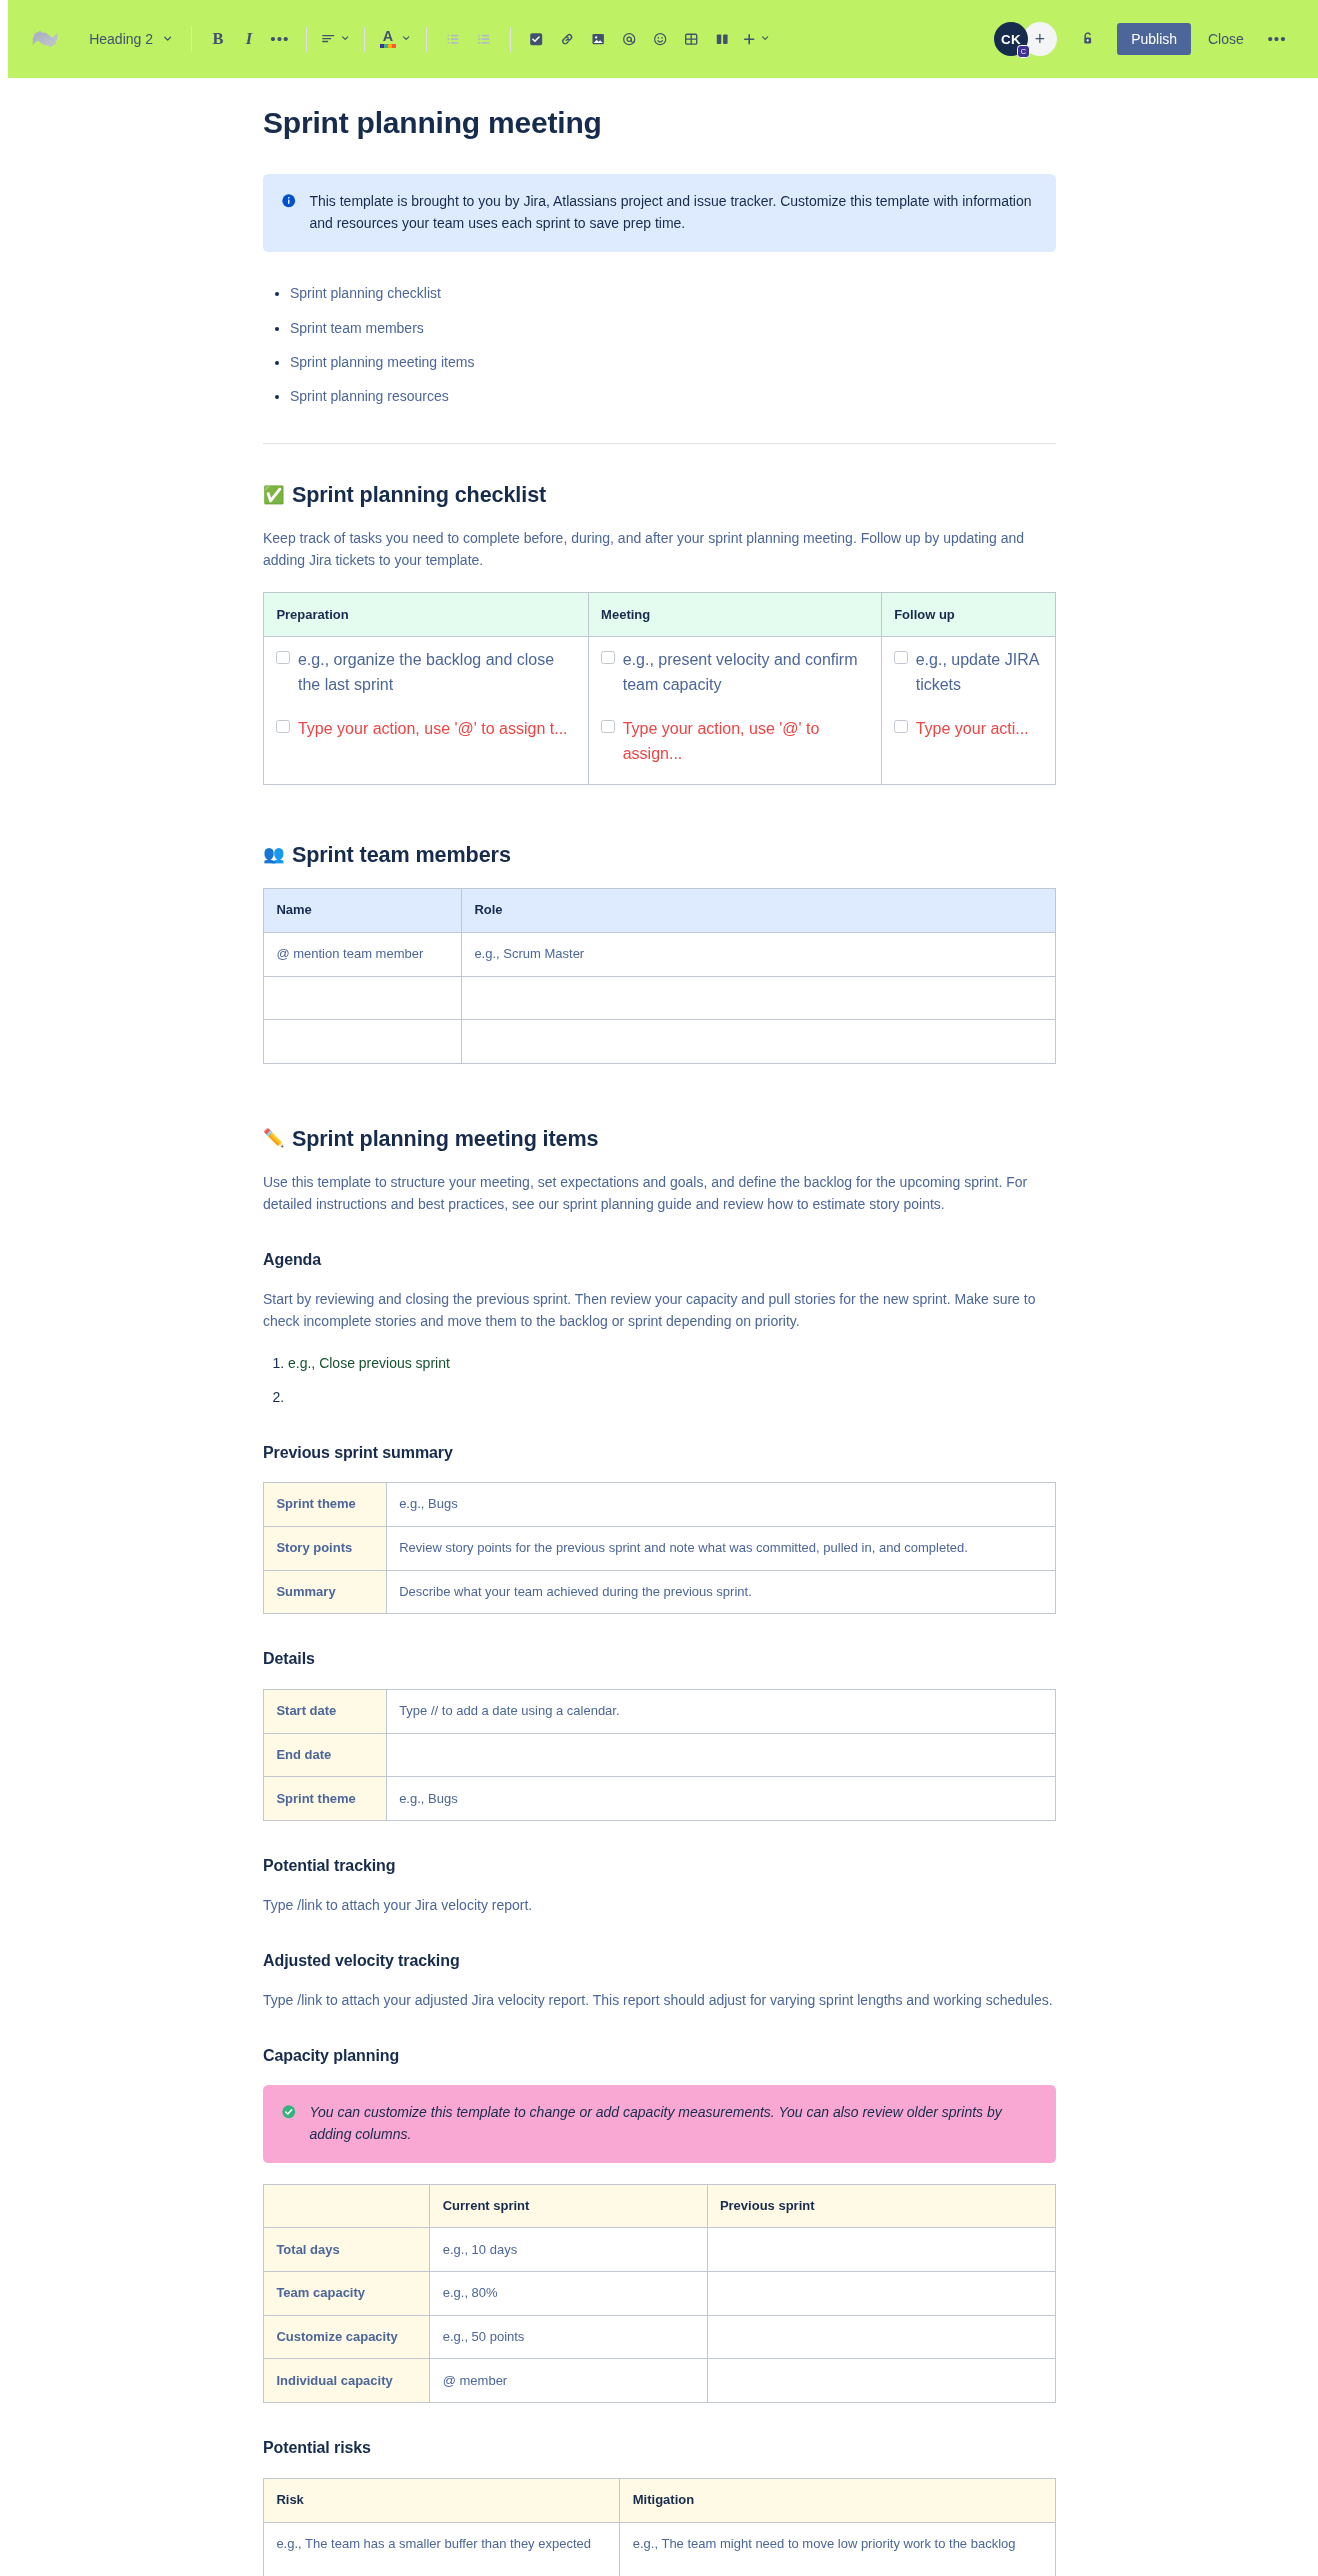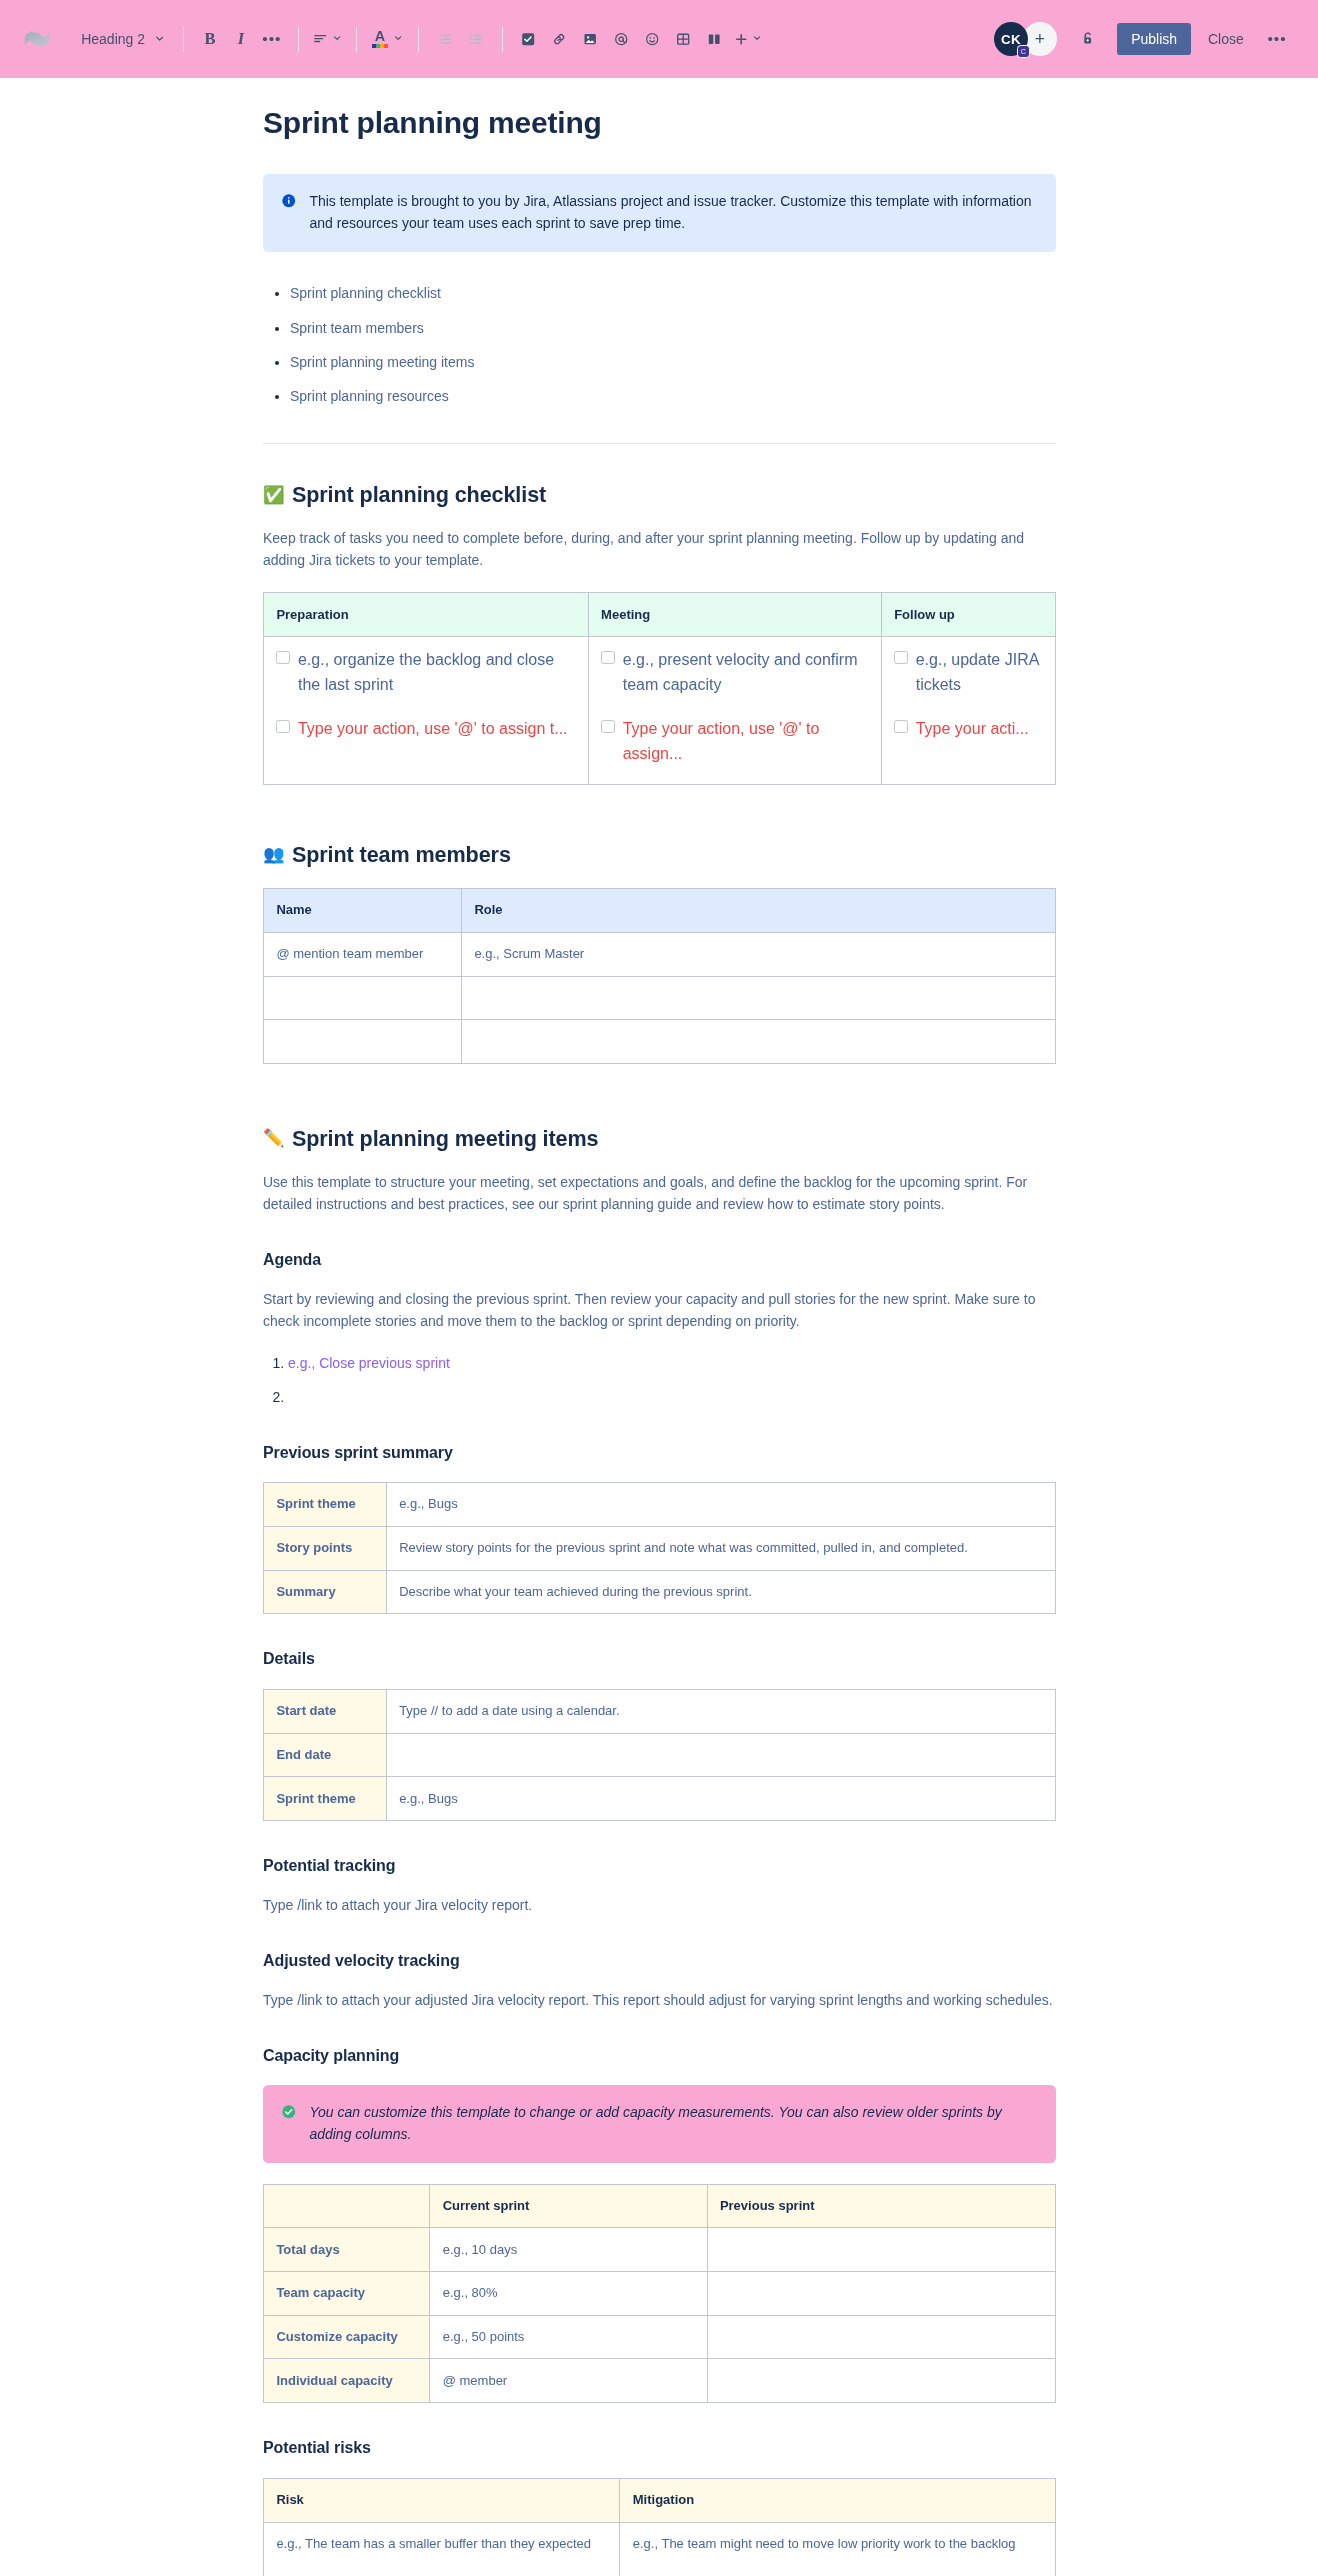--- a/index.html
+++ b/index.html
@@ -11,22 +11,23 @@
     color: #172B4D;
     -webkit-font-smoothing: antialiased;
   }
 
   
   .toolbar {
     height: 78px;
     display: flex;
     align-items: center;
     padding: 0 23px 0 23px;
-    background: #f9a8d4;
+    background: #bef264;
     position: relative;
+    margin-left: 8px;
   }
   .tb-logo {
     width: 28px; height: 28px;
     margin-right: 23px;
     flex: none;
     display: flex; align-items: center; justify-content: center;
   }
   .tb-group { display:flex; align-items:center; }
   .tb-sep {
     width: 1px; height: 25px; background: #DFE1E6;
@@ -156,21 +157,21 @@
     margin: 36px 0 0 0; letter-spacing:-0.1px;
   }
   p.body {
     font-size: 14px; line-height:1.6; color:#4C6699;
     margin: 18.5px 0 0 0;
   }
   p.body a { color:#4C6699; text-decoration:none;}
   .link-inline { color:#6B7FA8; }
 
   ol.agenda { margin: 20.6px 0 0 0; padding-left: 25px; }
-  ol.agenda li { font-size:14px; line-height:1.5; color:#8b5cf6; margin-bottom: 12.4px; }
+  ol.agenda li { font-size:14px; line-height:1.5; color:#14532d; margin-bottom: 12.4px; }
   ol.agenda li::marker { color:#172B4D; }
 
   
   table.t {
     border-collapse: collapse;
     width: 100%;
     margin-top: 20.6px;
     table-layout: fixed;
   }
   table.t th, table.t td {

